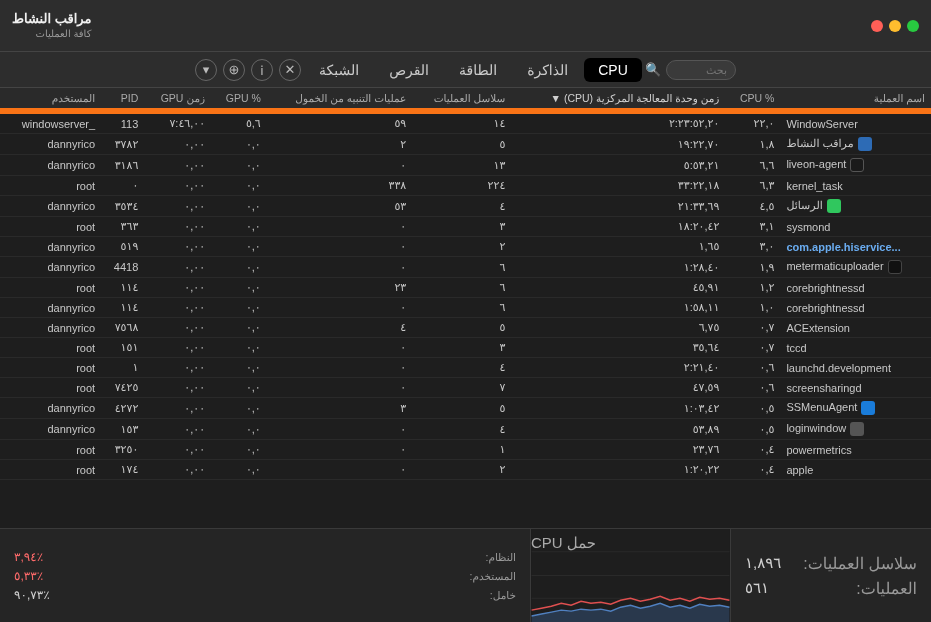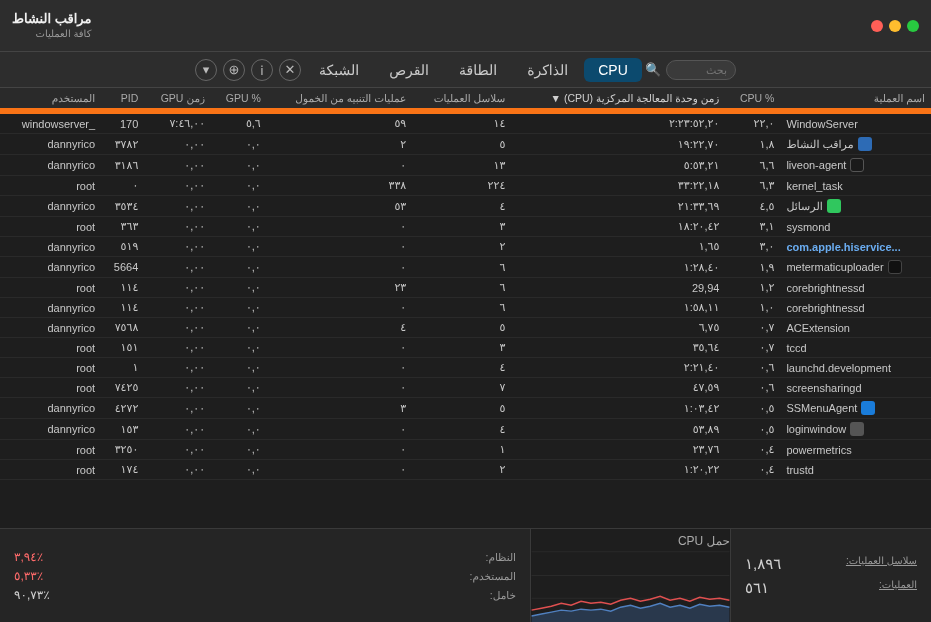--- a/index.html
+++ b/index.html
@@ -63,21 +63,21 @@
     .nav-tab {
       padding: 4px 14px;
       border-radius: 6px;
       font-size: 14px;
       color: #ccc;
       cursor: pointer;
       border: none;
       background: transparent;
     }
     .nav-tab.active {
-      background: #0c4a6e;
+      background: #000000;
       color: #fff;
       font-weight: 500;
     }
     .nav-search {
       display: flex;
       align-items: center;
       gap: 4px;
       margin-right: auto;
       direction: ltr;
     }
@@ -150,21 +150,20 @@
     }
     tbody td {
       padding: 3px 6px;
       font-size: 11px;
       color: #c8c8c8;
       text-align: right;
       white-space: nowrap;
     }
     .process-name-cell {
       display: flex;
-      align-items: center;
       justify-content: flex-end;
       gap: 4px;
     }
     .process-icon {
       width: 14px;
       height: 14px;
       border-radius: 3px;
       flex-shrink: 0;
     }
     .icon-activity { background: #2d6bb5; }
@@ -208,22 +207,22 @@
       width: 200px;
       position: relative;
       overflow: hidden;
       background: #1e1e1e;
       border-right: 1px solid #3a3a3a;
     }
     .chart-title {
       position: absolute;
       top: 5px;
       left: 0; right: 0;
-      text-align: right;
-      font-size: 12px;
+      text-align: left;
+      font-size: 15px;
       color: #aaa;
       z-index: 1;
     }
     .chart-svg {
       width: 100%;
       height: 100%;
     }
 
     .bottom-process-stats {
       width: 200px;
@@ -231,21 +230,21 @@
       display: flex;
       flex-direction: column;
       justify-content: center;
       gap: 6px;
       direction: rtl;
     }
     .pstat-row {
       display: flex;
       justify-content: space-between;
     }
-    .pstat-label { color: #999; font-size: 10px; text-decoration: underline; }
+    .pstat-label { color: #999; font-size: 16px; }
     .pstat-value { color: #d0d0d0; font-size: 15px; }
   </style>
 </head>
 <body>
 
 <div class="title-bar">
   <div class="window-controls">
     <button class="btn-close"></button>
     <button class="btn-min"></button>
     <button class="btn-max"></button>
@@ -297,21 +296,21 @@
             <div class="process-name-cell">
               <span>WindowServer</span>
             </div>
           </td>
           <td>٢٢,٠</td>
           <td>٢:٢٣:٥٢,٢٠</td>
           <td>١٤</td>
           <td>٥٩</td>
           <td>٥,٦</td>
           <td>٧:٤٦,٠٠</td>
-          <td>170</td>
+          <td>113</td>
           <td>_windowserver</td>
         </tr>
         <tr>
           <td>
             <div class="process-name-cell">
               <span class="process-icon icon-activity"></span>
               <span>مراقب النشاط</span>
             </div>
           </td>
           <td>١,٨</td>
@@ -406,31 +405,31 @@
               <span class="process-icon icon-metermatics"></span>
               <span>metermaticuploader</span>
             </div>
           </td>
           <td>١,٩</td>
           <td>١:٢٨,٤٠</td>
           <td>٦</td>
           <td>٠</td>
           <td>٠,٠</td>
           <td>٠,٠٠</td>
-          <td>5664</td>
+          <td>4418</td>
           <td>dannyrico</td>
         </tr>
         <tr>
           <td>
             <div class="process-name-cell">
               <span>corebrightnessd</span>
             </div>
           </td>
           <td>١,٢</td>
-          <td>29,94</td>
+          <td>٤٥,٩١</td>
           <td>٦</td>
           <td>٢٣</td>
           <td>٠,٠</td>
           <td>٠,٠٠</td>
           <td>١١٤</td>
           <td>root</td>
         </tr>
         <tr>
           <td>
             <div class="process-name-cell">
@@ -549,21 +548,21 @@
           <td>١</td>
           <td>٠</td>
           <td>٠,٠</td>
           <td>٠,٠٠</td>
           <td>٣٢٥٠</td>
           <td>root</td>
         </tr>
         <tr>
           <td>
             <div class="process-name-cell">
-              <span>trustd</span>
+              <span>apple</span>
             </div>
           </td>
           <td>٠,٤</td>
           <td>١:٢٠,٢٢</td>
           <td>٢</td>
           <td>٠</td>
           <td>٠,٠</td>
           <td>٠,٠٠</td>
           <td>١٧٤</td>
           <td>root</td>

